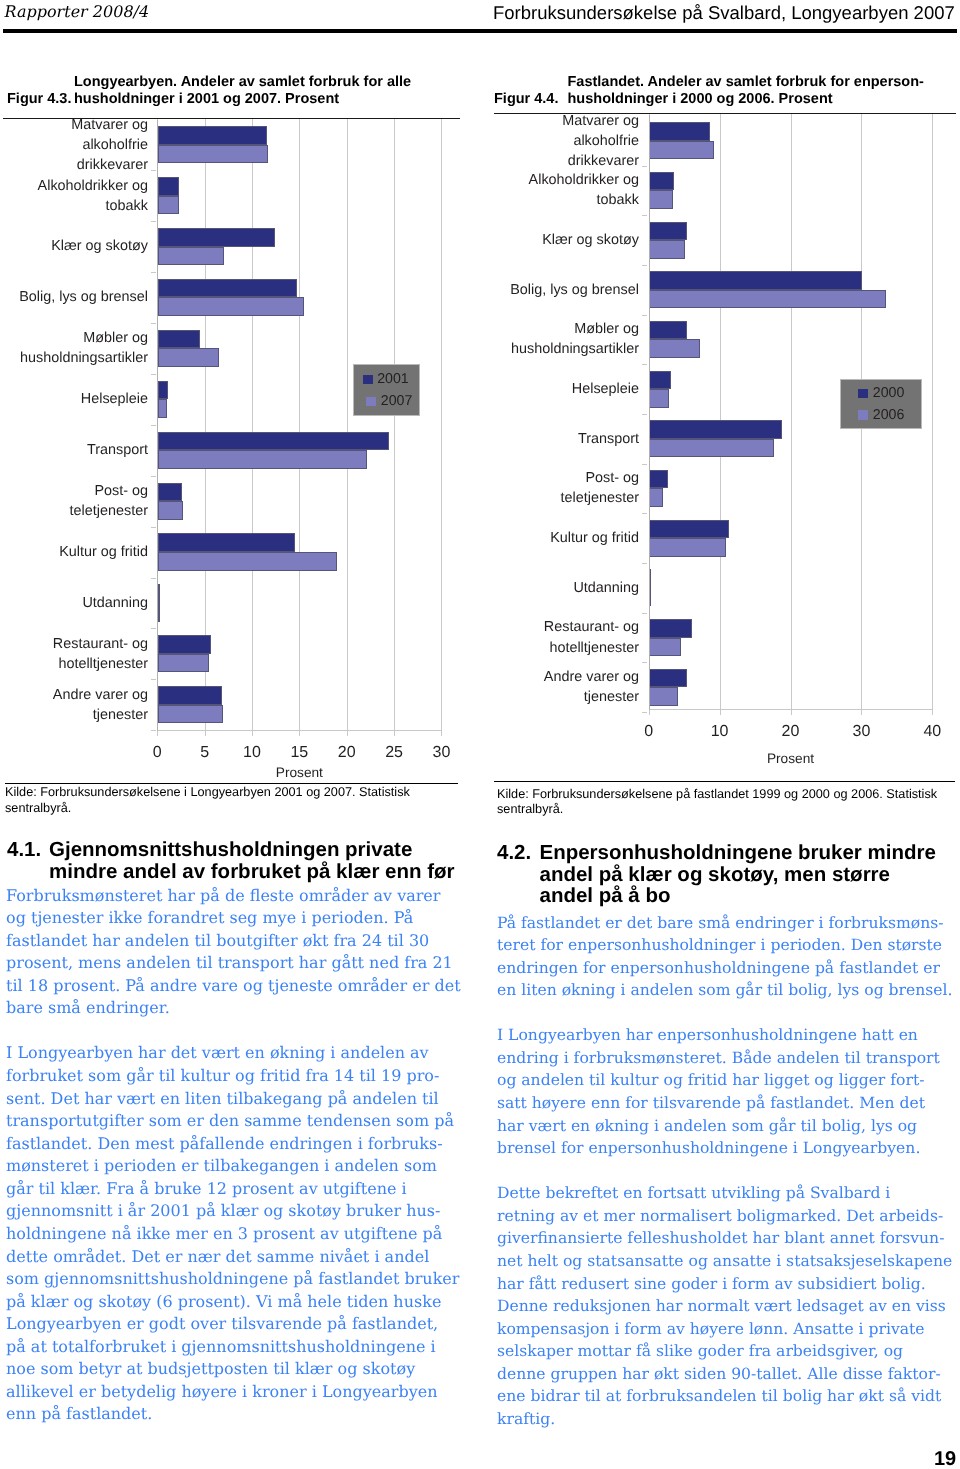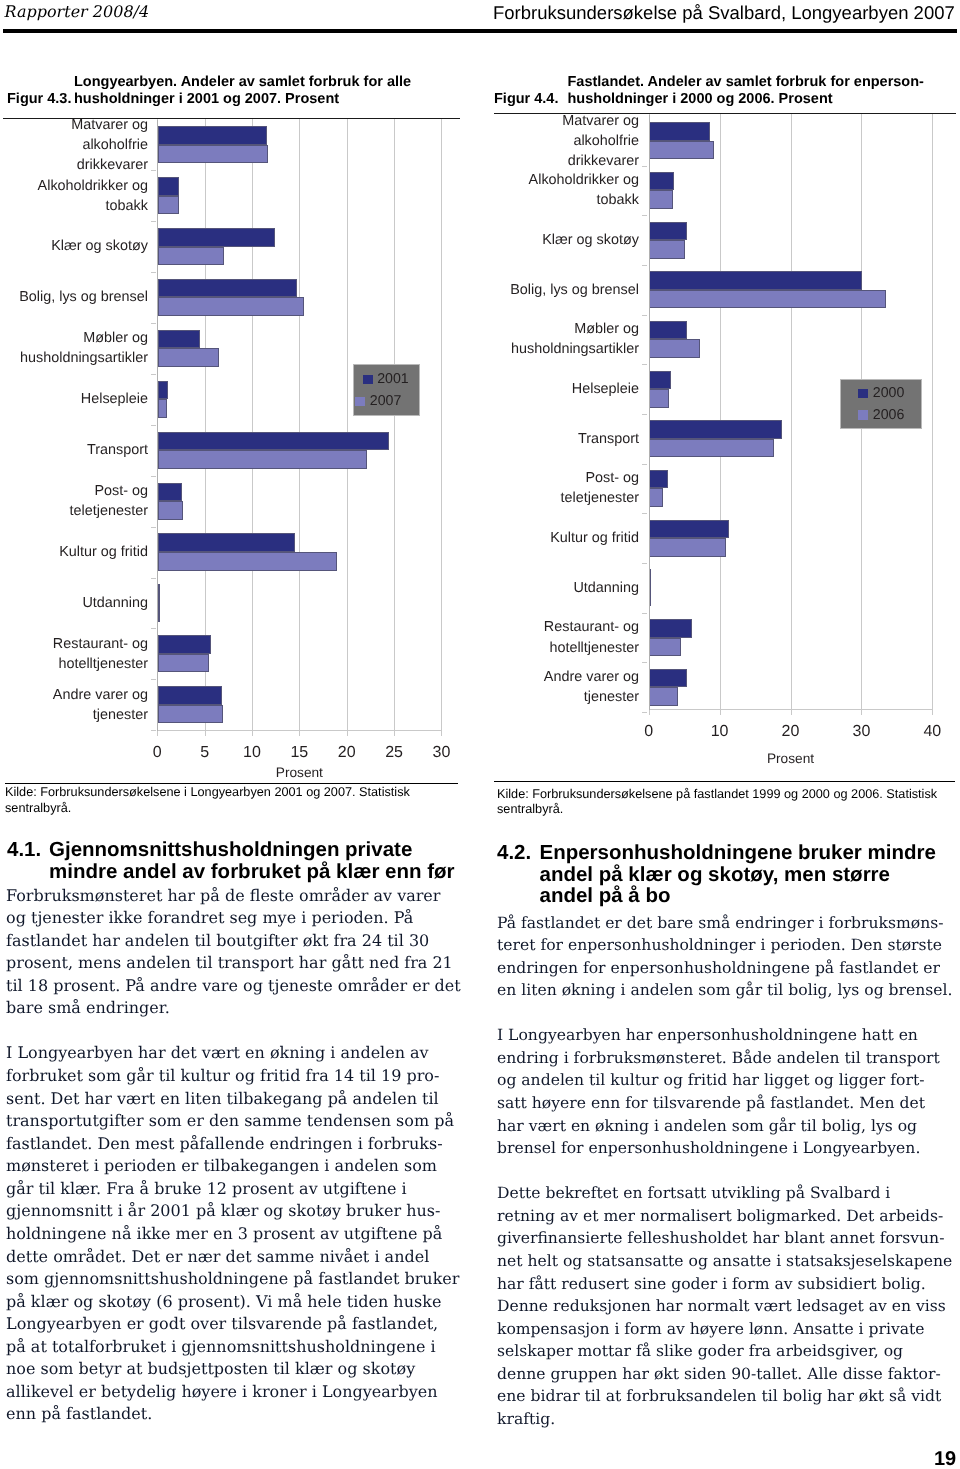--- a/index.html
+++ b/index.html
@@ -28,21 +28,21 @@
   .legend{position:absolute;border:1px solid #b9b9b9;background:#737373;}
   .legend .row{position:absolute;display:flex;align-items:center;}
   .legend .sw{width:10px;height:9.5px;display:inline-block;}
   .legend .lab{font-family:"Liberation Sans",sans-serif;font-size:14.2px;color:#231f20;margin-left:4.5px;line-height:1;}
   .srcrule{position:absolute;height:1px;background:#000;}
   .src{position:absolute;font-family:"Liberation Sans",sans-serif;font-size:12.7px;line-height:15.6px;color:#000;}
   
   .sec-head{position:absolute;font-family:"Liberation Sans",sans-serif;font-weight:bold;font-size:20.5px;line-height:21.6px;color:#000;}
   .sec-head .num{position:absolute;left:0;top:0;white-space:nowrap;}
   .sec-head span{white-space:nowrap;}
-  .col{position:absolute;font-family:"DejaVu Serif",serif;font-size:16px;line-height:22.57px;color:#0f172a;text-align:left;}
+  .col{position:absolute;font-family:"DejaVu Serif",serif;font-size:16px;line-height:22.57px;color:#3b82f6;text-align:left;}
   .col p{margin:0 0 22.57px 0;}
   .col .ln{display:block;white-space:pre;}
   #pageno{position:absolute;left:934px;top:1451.8px;font-family:"Liberation Sans",sans-serif;font-weight:bold;font-size:20px;line-height:14.5px;}
 </style>
 </head>
 <body>
 
 <div class="abs" id="hdr-left">Rapporter 2008/4</div>
 <div class="abs" id="hdr-right">Forbruksundersøkelse på Svalbard, Longyearbyen 2007</div>
 <div class="abs" id="hdr-rule"></div>
@@ -124,21 +124,21 @@
     <div class="catlabel" style="left: 16px; width: 132px; top: 672.82px; height: 64px; display: flex; flex-direction: column; justify-content: center; align-items: flex-end;">Andre varer og tjenester</div>
     <div class="bar" style="left: 157.8px; width: 64.396px; height: 18.6px; top: 686.22px; background: rgb(42, 47, 128); border: 0.5px solid rgb(85, 85, 122);"></div>
     <div class="bar" style="left: 157.8px; width: 65.343px; height: 18.6px; top: 704.82px; background: rgb(124, 124, 190); border: 0.5px solid rgb(85, 85, 122);"></div>
     <div style="position: absolute; left: 157.3px; top: 120px; width: 1px; height: 610.5px; background: rgb(176, 176, 176);"></div>
     <div class="axistitle" style="left: 117.3px; width: 364.1px; top: 766.2px;">Prosent</div>
     <div class="legend" style="left: 353.3px; top: 363.9px; width: 65px; height: 50px;">
       <div class="row" style="left: 8.4px; top: 7.3px;">
         <span class="sw" style="background: rgb(42, 47, 128);"></span>
         <span class="lab">2001</span>
       </div>
-      <div class="row" style="left: 1px; top: 29.3px;">
+      <div class="row" style="left: 12px; top: 29.3px;">
         <span class="sw" style="background: rgb(124, 124, 190);"></span>
         <span class="lab">2007</span>
       </div>
     </div>
   </div>
 <div class="srcrule" style="left:5px;top:782.7px;width:453px;"></div>
 <div class="src" style="left:5px;top:785.2px;width:456px;">Kilde: Forbruksundersøkelsene i Longyearbyen 2001 og 2007. Statistisk sentralbyrå.</div>
 
 <div class="abs fig-title" style="left:494px;top:74px;width:440px;">
   <span class="num">Figur 4.4.</span>

